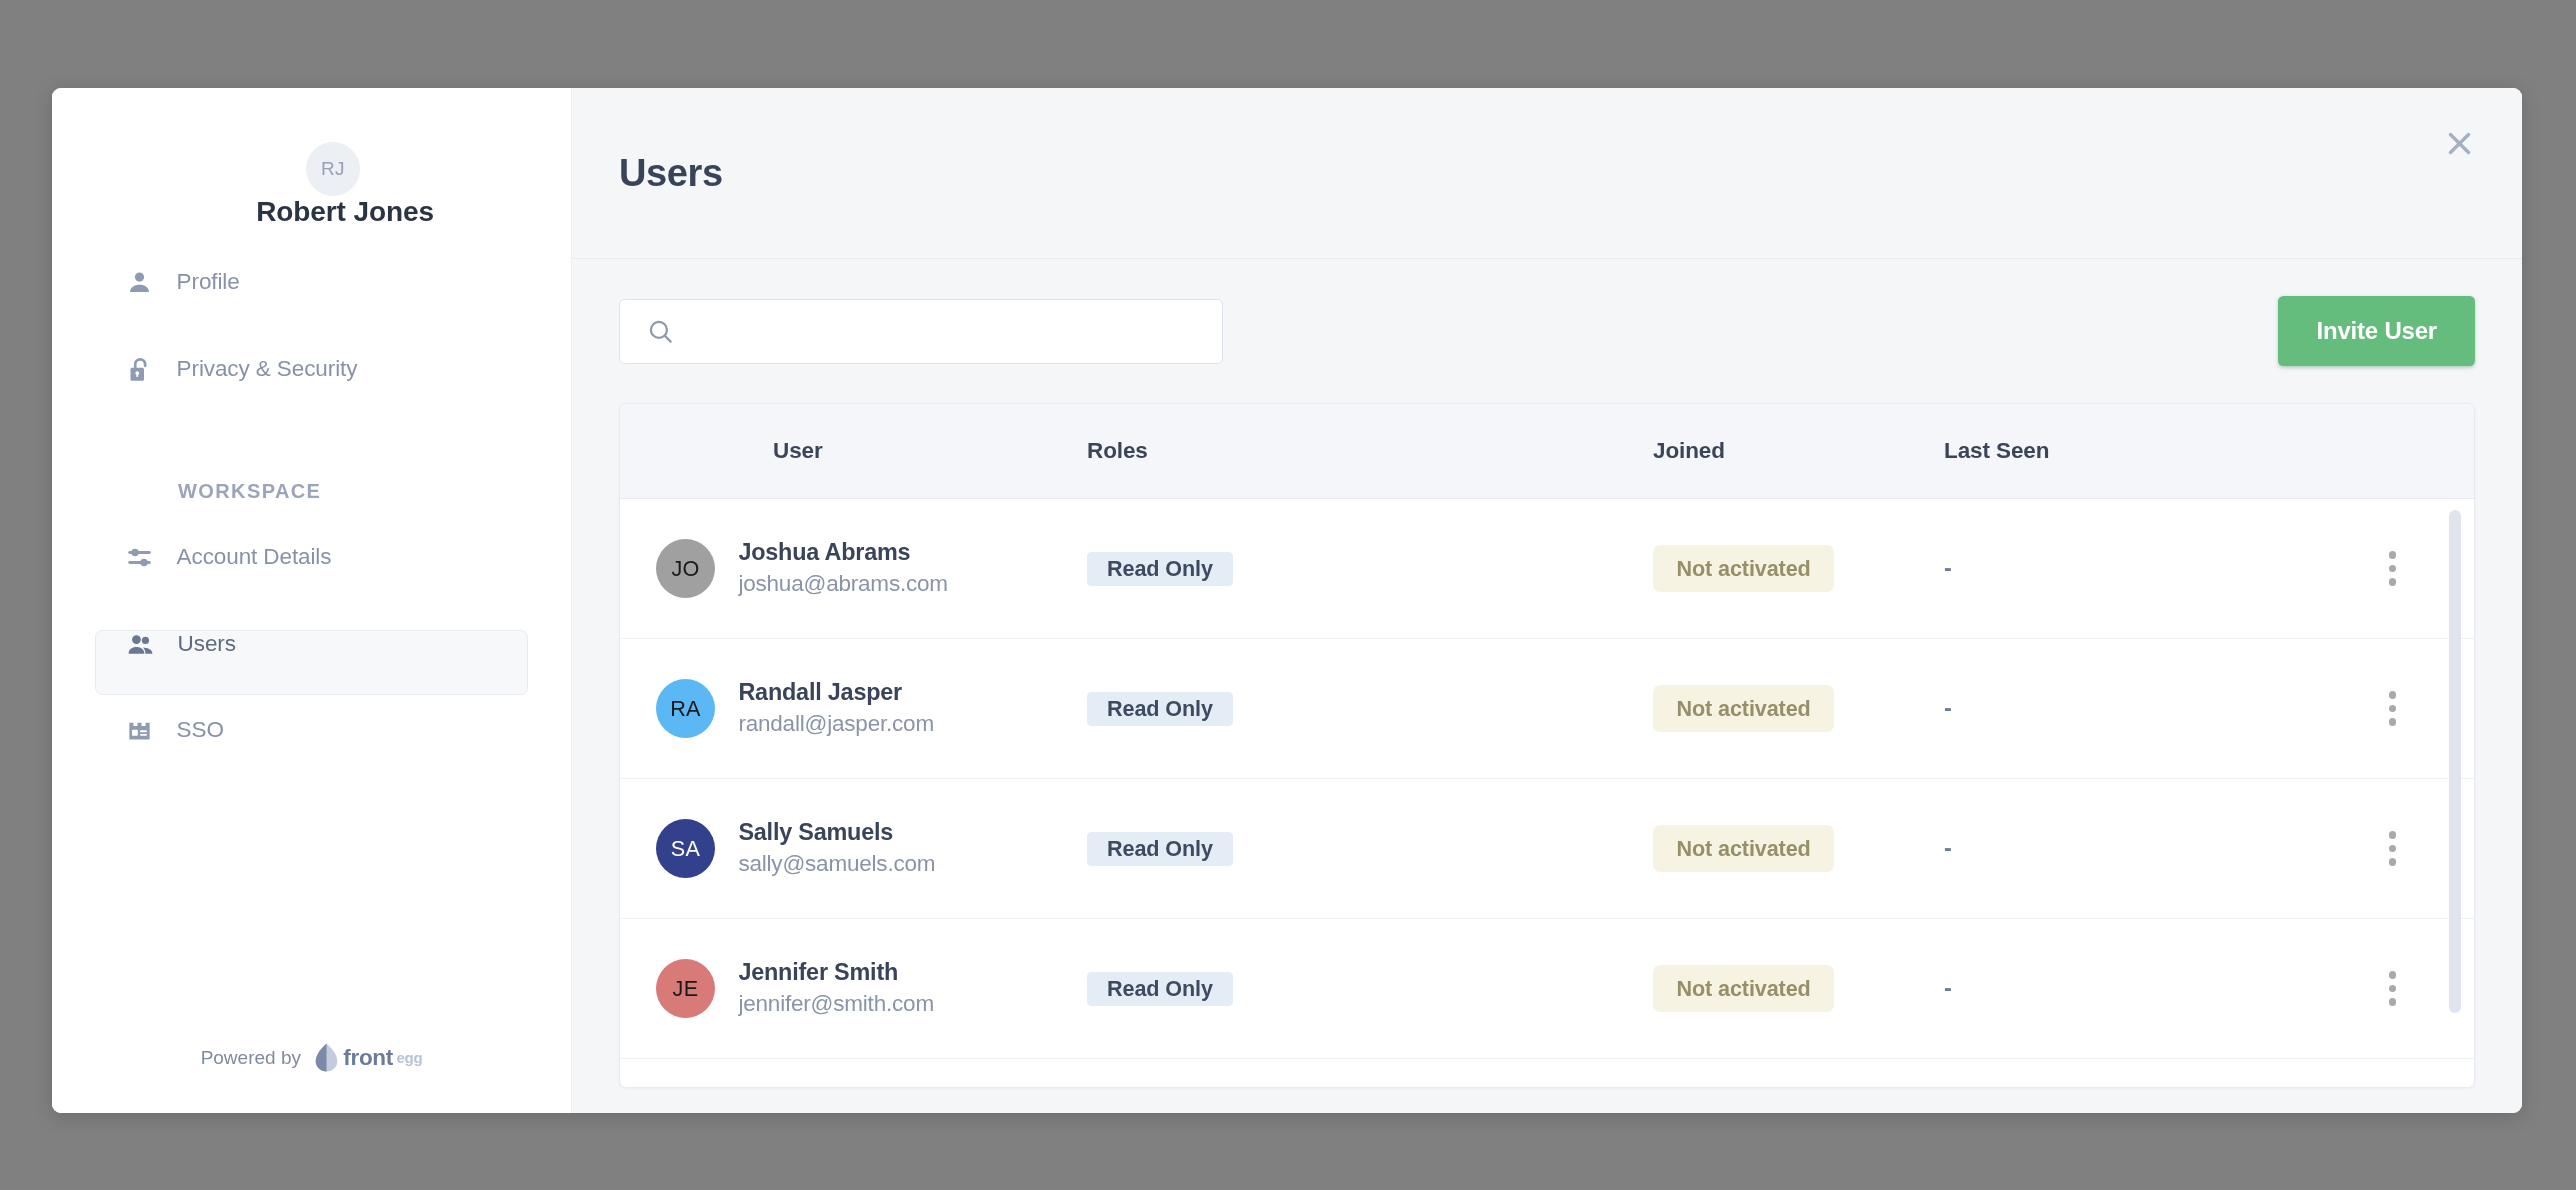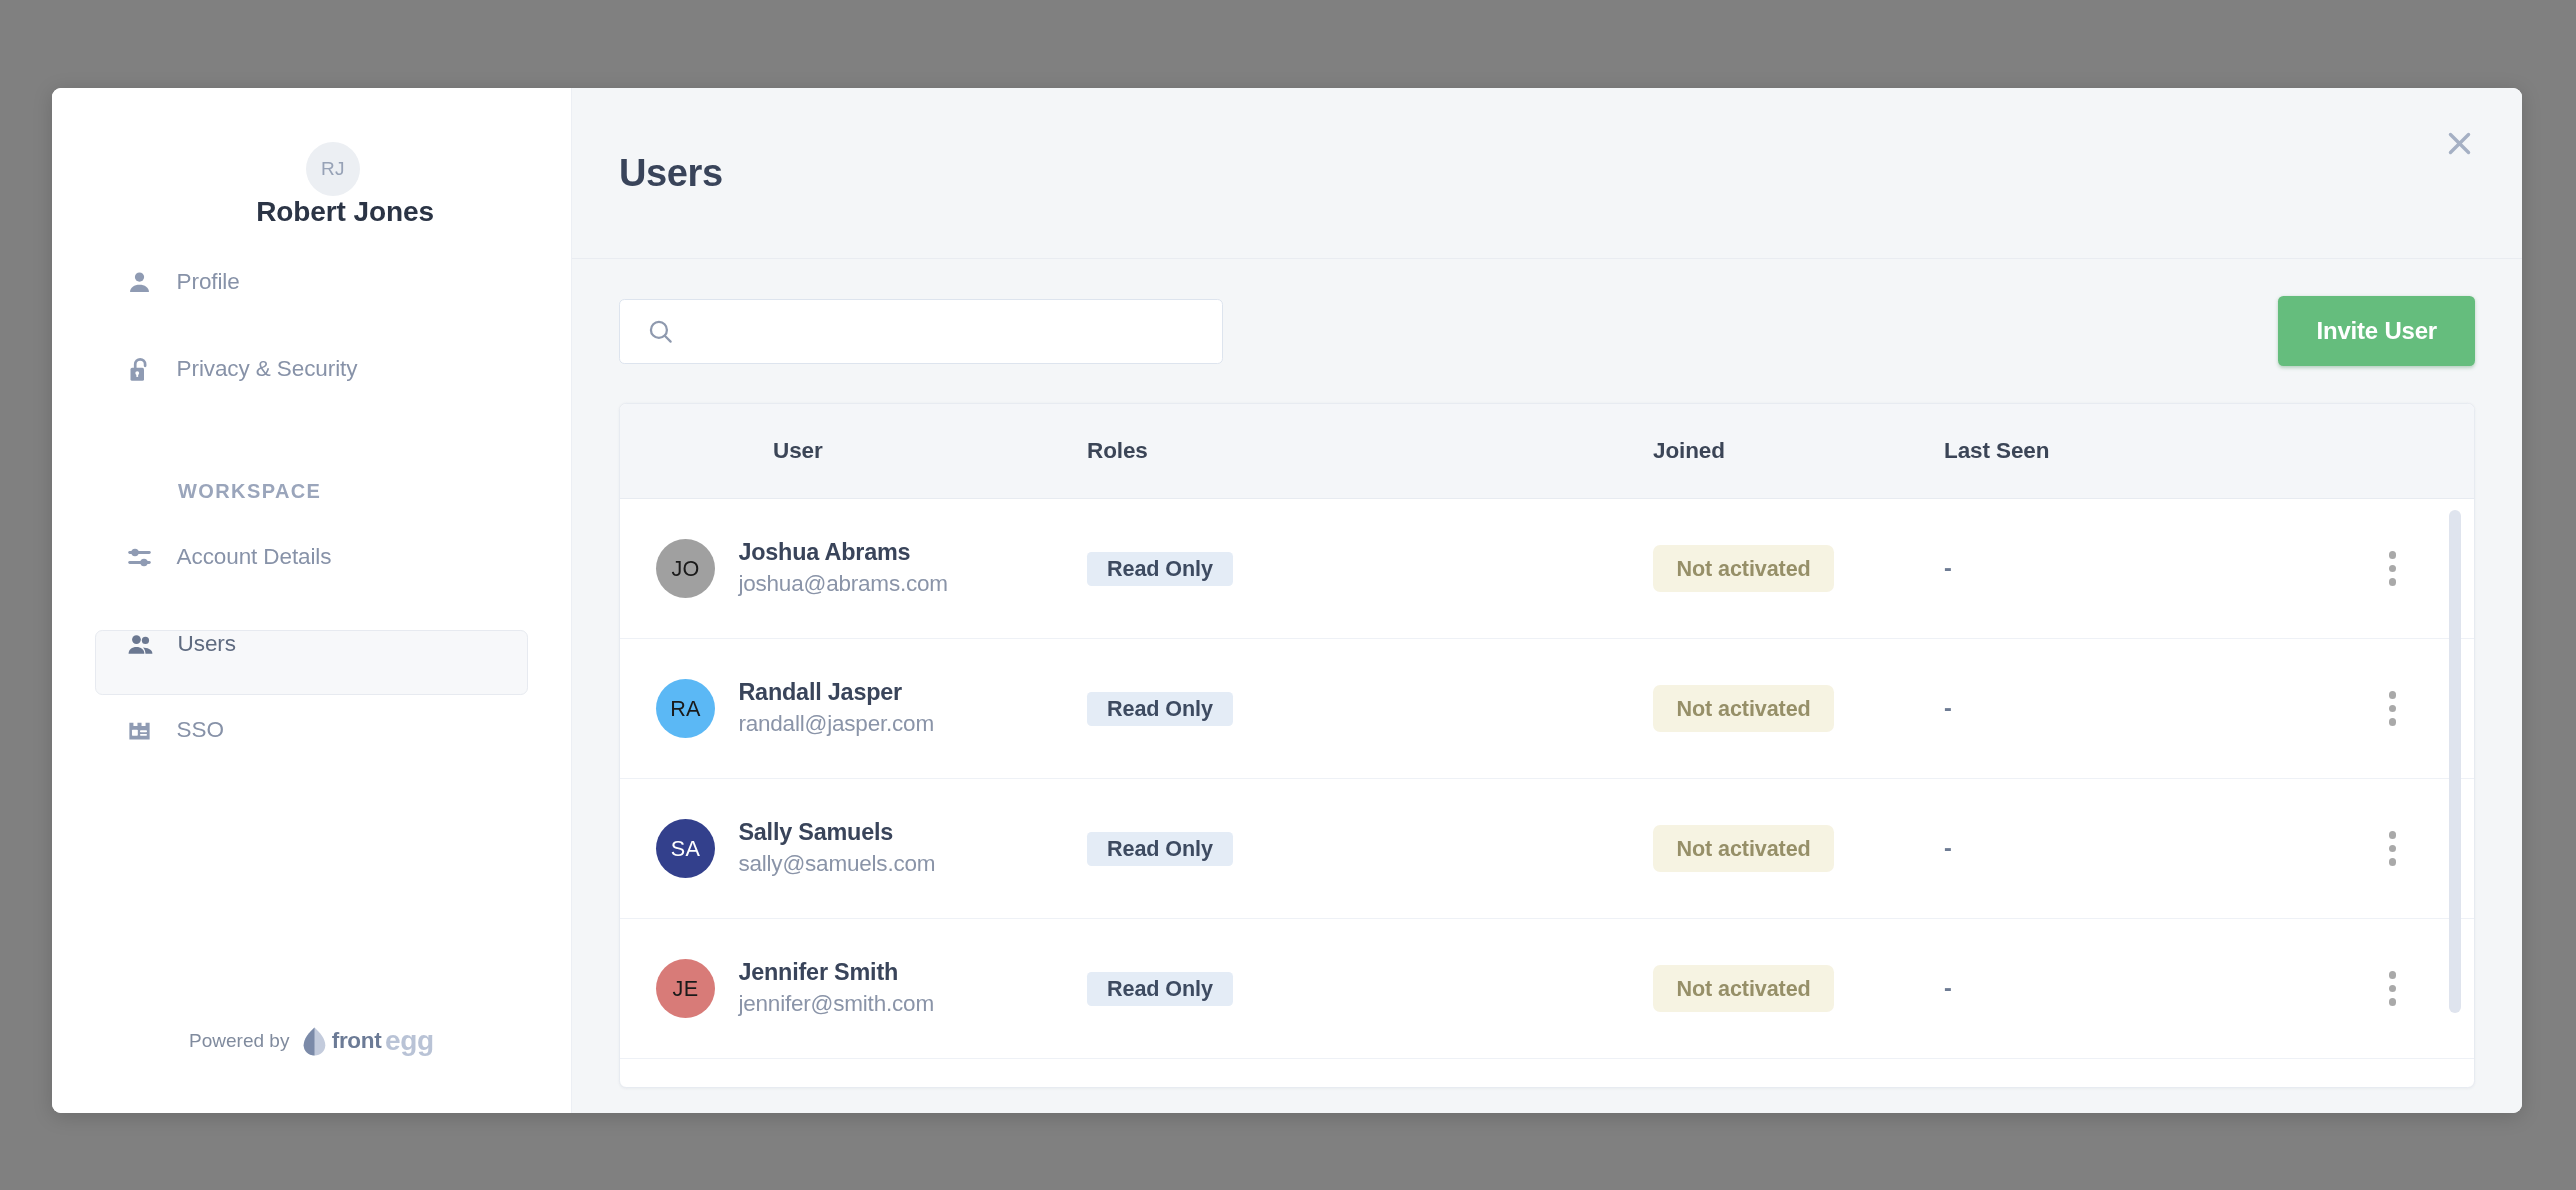--- a/index.html
+++ b/index.html
@@ -107,34 +107,34 @@
     font-weight: bold;
     letter-spacing: 1.4px;
     color: #9aa5bb;
   }
   .group-ws { margin-top: 41px; }
 
   .powered {
     position: absolute;
     left: 0;
     right: 0;
-    bottom: 56px;
+    bottom: 40px;
     display: flex;
     align-items: center;
     justify-content: center;
     gap: 11.7px;
   }
   .powered-text {
     font-size: 19px;
     color: #808b9e;
   }
   .fe-logo { display: flex; align-items: center; gap: 3.6px; }
   .fe-egg { display: block; }
   .fe-front { font-size: 22.5px; font-weight: bold; color: #6c7b96; letter-spacing: -0.3px; }
-  .fe-egg-txt { font-size: 28px; font-weight: bold; color: #b9c3d6; letter-spacing: -0.3px; }
+  .fe-egg-txt { font-size: 15px; font-weight: bold; color: #b9c3d6; letter-spacing: -0.3px; }
 
   
   #main {
     flex: 1 1 auto;
     background: #f4f6f8;
     position: relative;
     display: flex;
     flex-direction: column;
     min-width: 0;
   }

